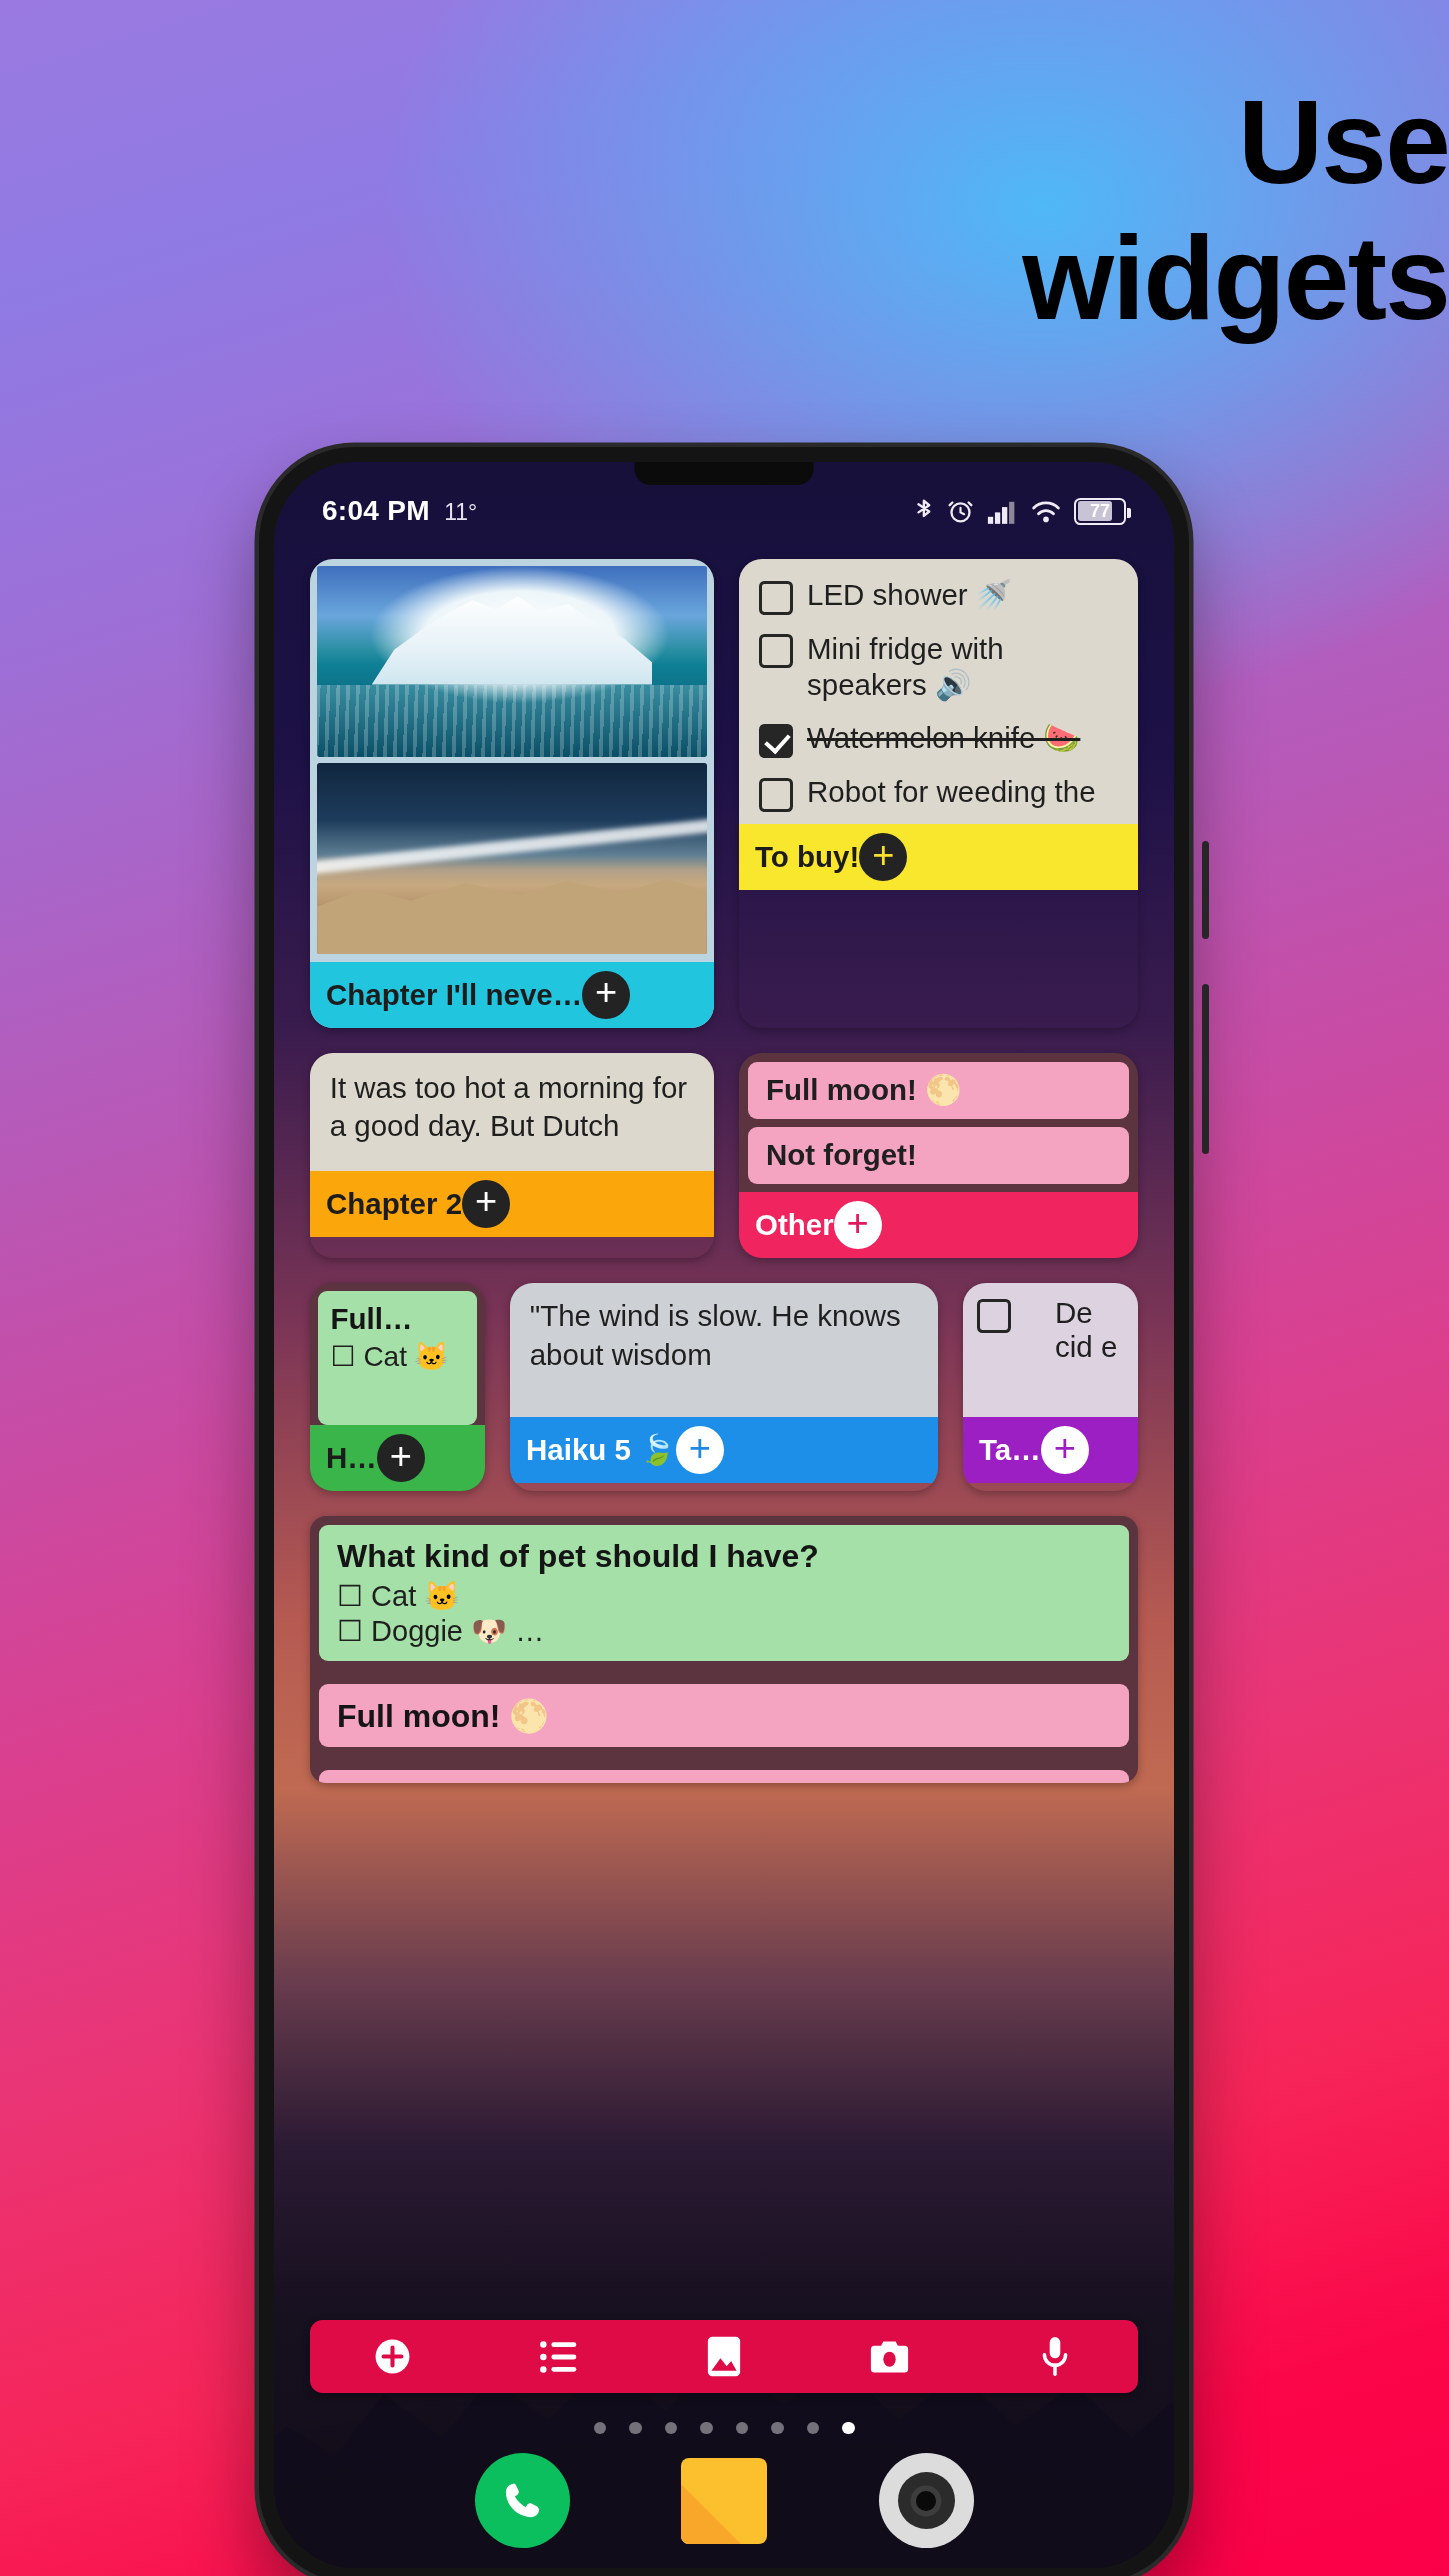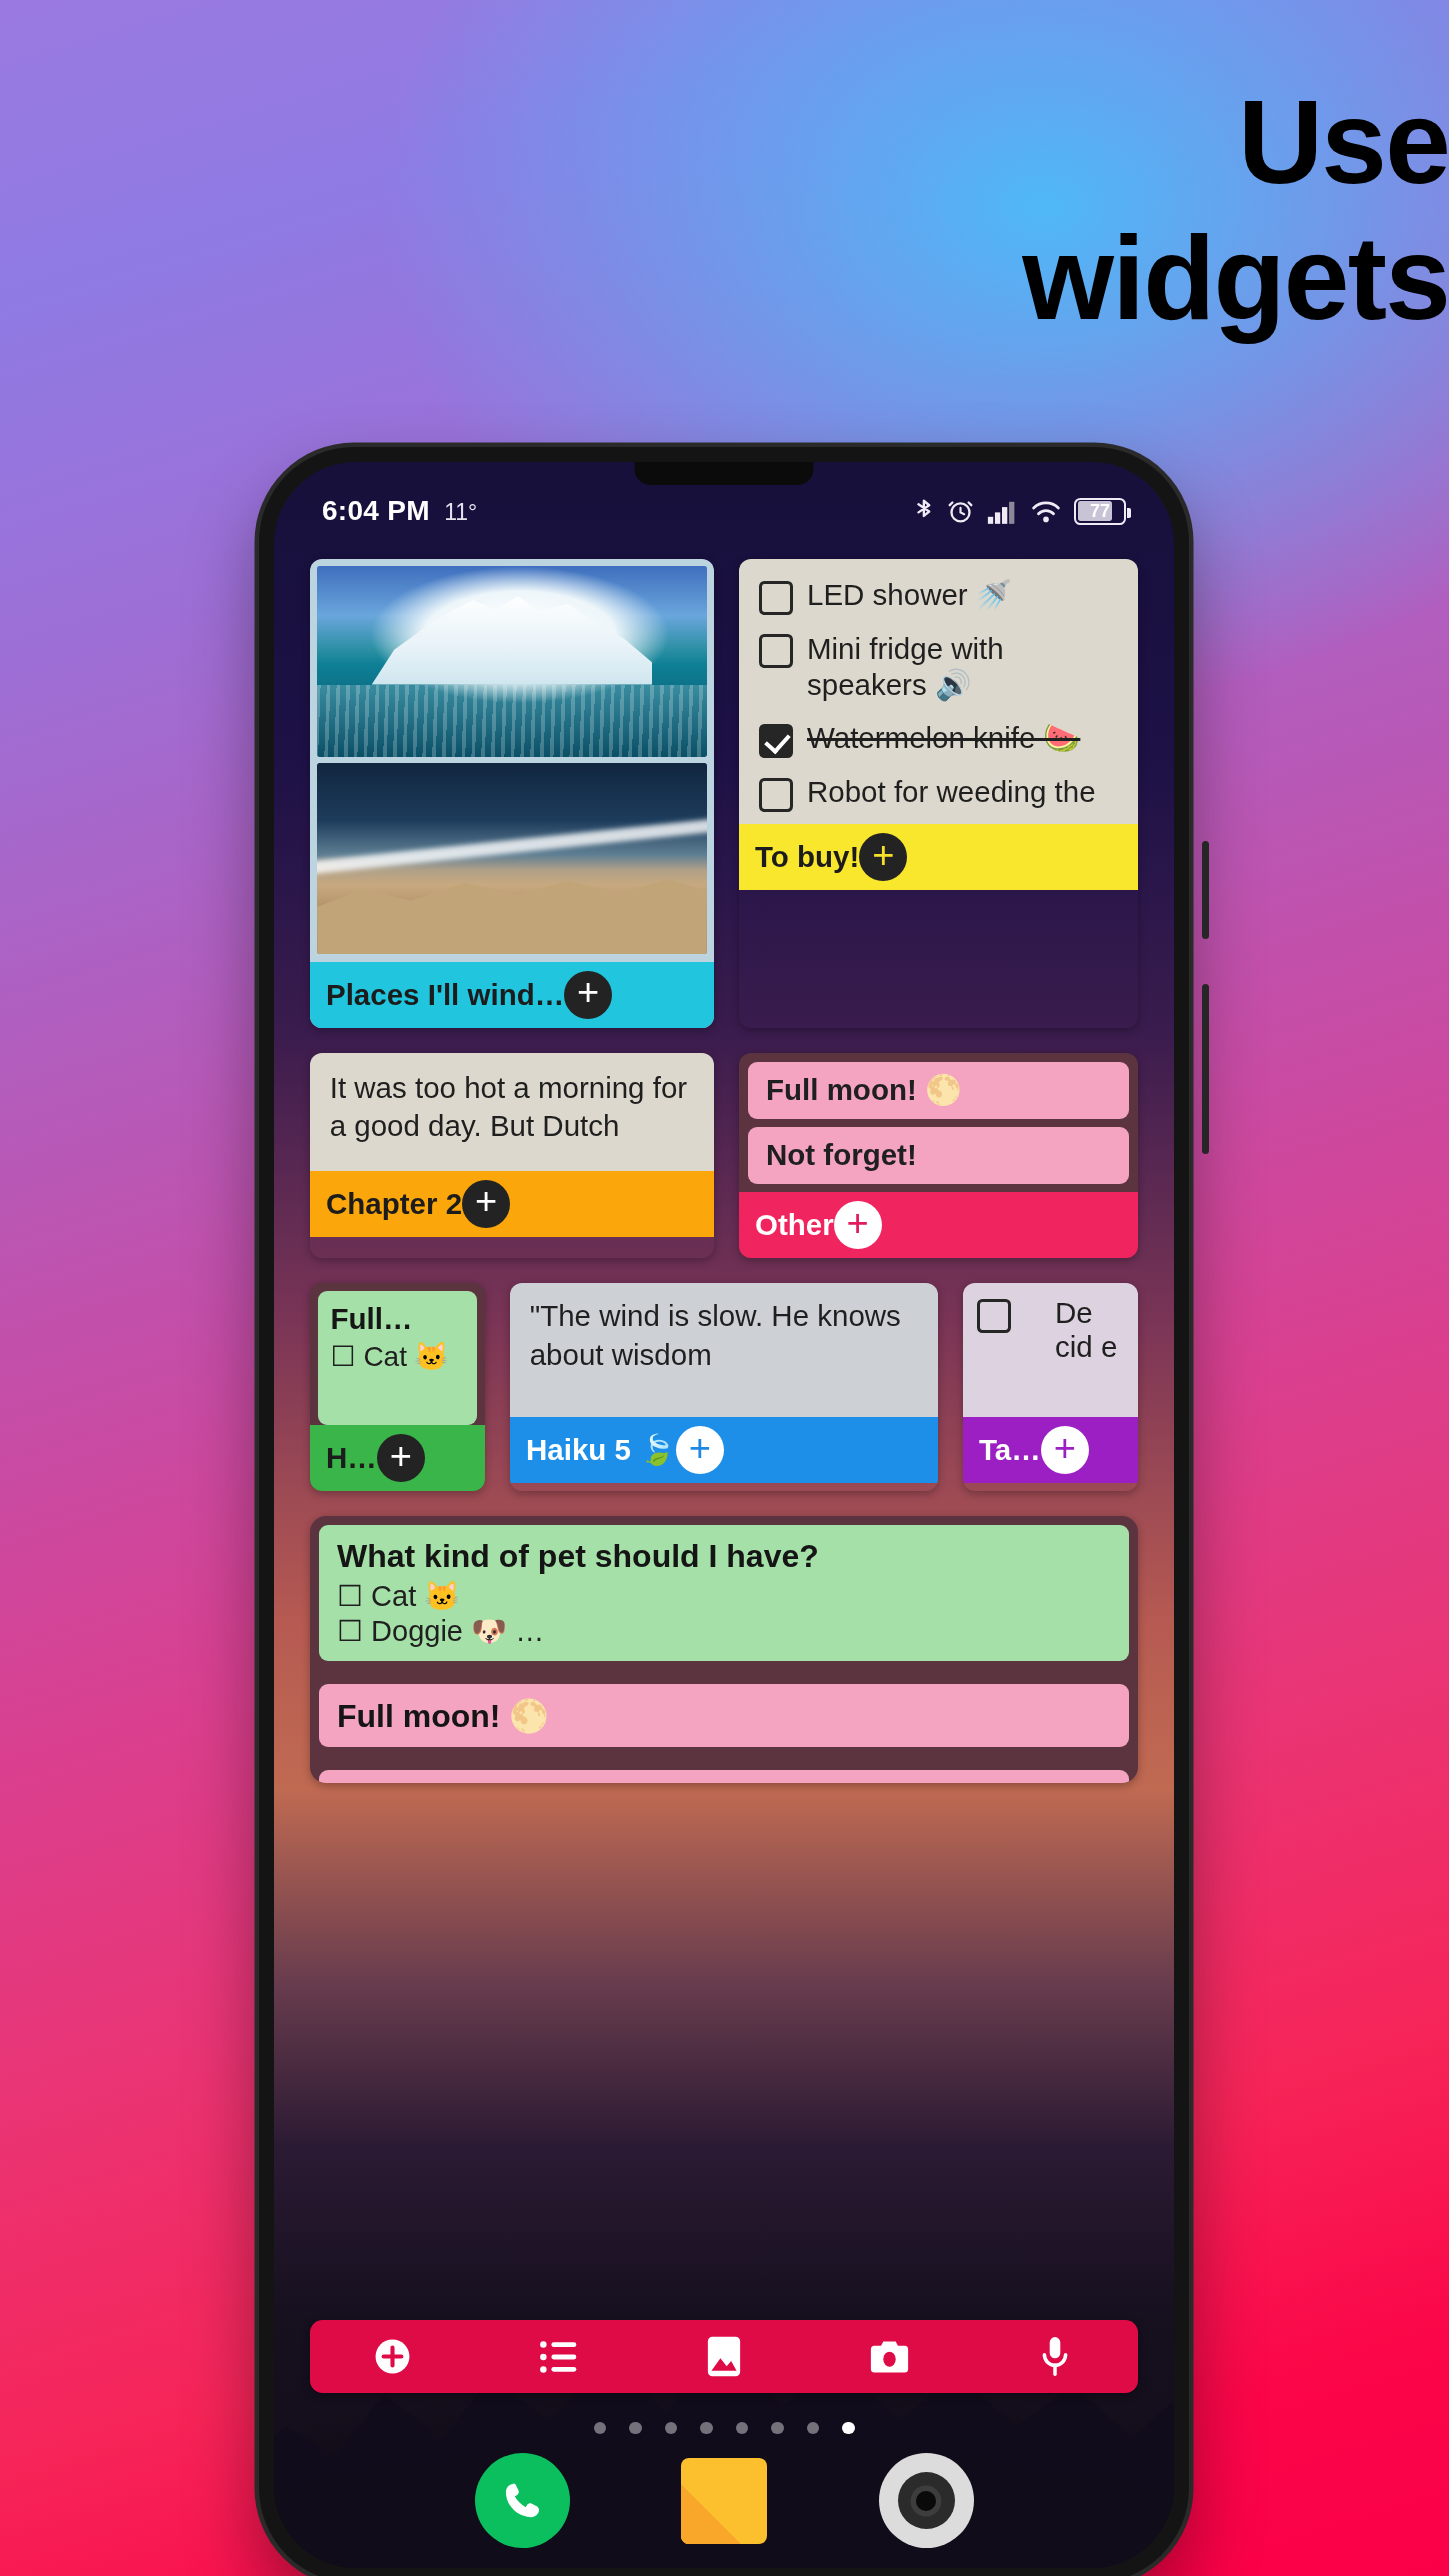--- a/index.html
+++ b/index.html
@@ -95,21 +95,21 @@
     background:#c9c3d6; border-radius:2.7px; }
   .batt-num { position:relative; font-size:18px; font-weight:bold; color:#fff; }
 
   
   .widgets {
     position:absolute; top:97px; left:0; width:100%;
     padding:0 36px; z-index:10;
   }
   .wrow { display:flex; gap:25px; margin-bottom:25px; }
 
-  .widget { border-radius:12px; overflow:hidden; position:relative;
+  .widget { border-radius:23px; overflow:hidden; position:relative;
             box-shadow:0 2.7px 9px rgba(0,0,0,.28); }
   .wbody { background:#ddd8cd; position:relative; overflow:hidden; }
   .wfoot {
     display:flex; align-items:center; 
     padding:9px 16px; min-height:57px;
   }
   .wfoot-title { font-size:29.5px; font-weight:bold; color:#1c1c1c; white-space:nowrap;
                  overflow:hidden; text-overflow:ellipsis; }
   .fab {
     width:48px; height:48px; border-radius:50%; flex:0 0 auto;
@@ -308,21 +308,21 @@
     </div>
 
     <div class="widgets">
 
       <div class="wrow">
 
         <div class="widget w-photos">
           <div class="ph ice"></div>
           <div class="ph dune"></div>
           <div class="wfoot">
-            <span class="wfoot-title">Places I'll wind…</span>
+            <span class="wfoot-title">Chapter I'll neve…</span>
             <span class="fab">+</span>
           </div>
         </div>
 
         <div class="widget w-check">
           <div class="wbody">
             <div class="ck-row">
               <span class="ck-box"></span>
               <span class="ck-txt">LED shower 🚿</span>
             </div>

